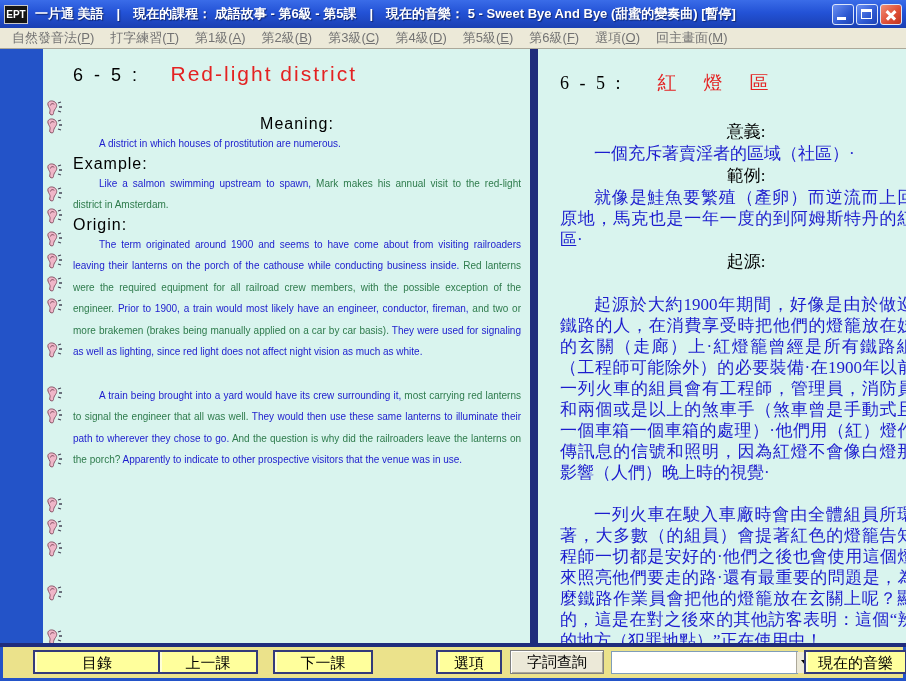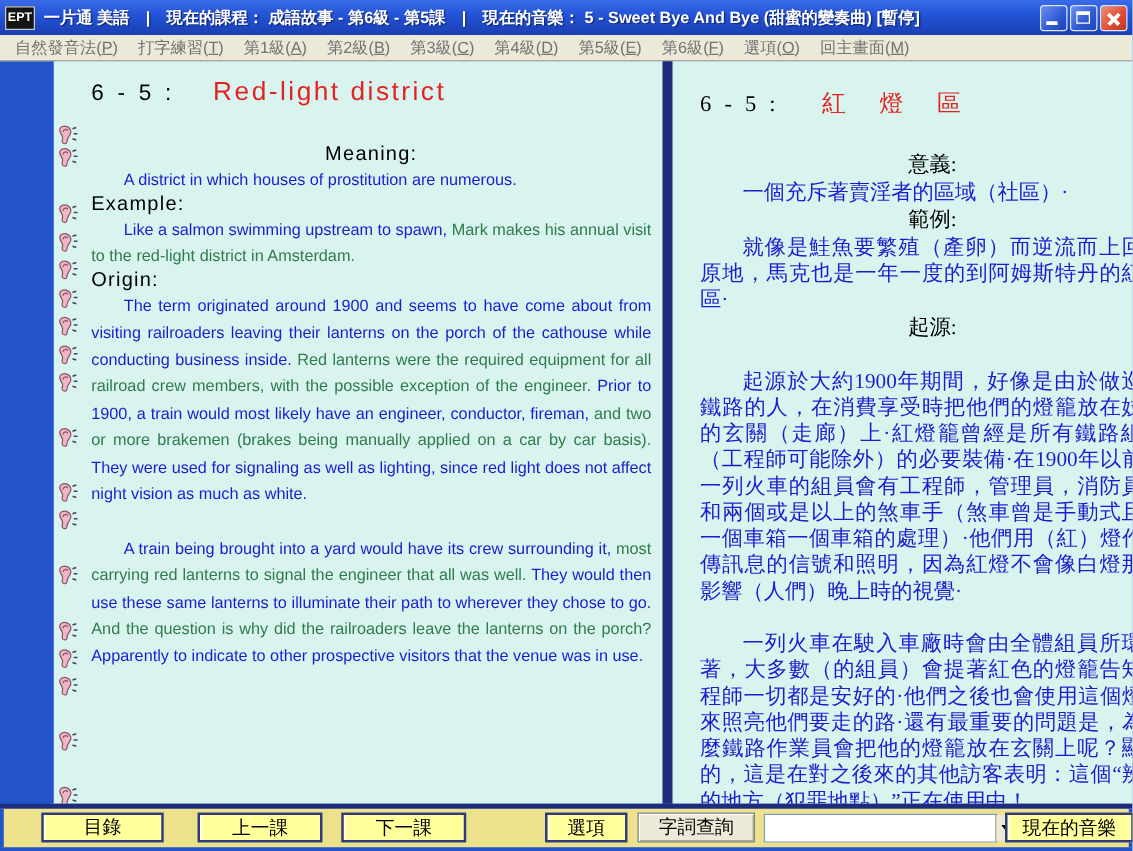--- a/index.html
+++ b/index.html
@@ -56,21 +56,21 @@
   .panel-right { position:absolute; left:495px; top:0; width:408px; height:594px; overflow:hidden; }
 
   .gutter { position:absolute; left:0; top:0; width:26px; height:594px; }
   .listen-icon { position:absolute; left:1px; width:20px; height:18px; cursor:pointer; }
 
   .eng-text { position:absolute; left:30px; top:0; width:448px; }
   .eng-title-row { margin-top:13px; white-space:nowrap; }
   .lesson-number { font-size:18px; letter-spacing:3px; color:#000; }
   .eng-lesson-title { font-size:21px; letter-spacing:2px; margin-left:26px; font-weight:normal; display:inline; }
   .eng-header { font-size:16px; letter-spacing:1px; color:#000; }
-  .eng-para { font-size:13px; line-height:21.5px; text-align:justify; text-indent:26px; }
+  .eng-para { font-size:10px; line-height:21.5px; text-align:justify; text-indent:26px; }
   .m-meaning { margin-top:29px;text-align:center; }
   .m-example, .m-origin { margin-top:0px; }
   .gap2 { margin-top:22px; }
 
   .chi-text { position:absolute; left:22px; top:0; width:372px; font-family:"Liberation Serif", serif; }
   .chi-title-row { margin-top:21px; white-space:nowrap; }
   .chi-lesson-title { font-size:19px; letter-spacing:4px; margin-left:30px; display:inline; }
   .chi-header { font-size:17px; color:#000; margin-top:0;text-align:center; }
   .chi-h-first { margin-top:24px; }
   .chi-para { font-size:17px; line-height:21px; text-align:justify; text-indent:2em; }
@@ -89,21 +89,21 @@
     text-align:center; line-height:21px; cursor:pointer; font-family:"Liberation Sans",sans-serif;
   }
   .tbtn.yellow {
     background:#FFFF9C; border:2px solid #333A7A;
     box-shadow:inset 2px 0 0 #FFFFD8;
   }
   .tbtn.gray {
     background:#ECE9D8; border:1px solid #808080;
     box-shadow:inset 1px 1px 0 #FFFFFF, inset -1px -1px 0 #ACA899;
   }
-  .b-catalog { left:30px;  width:98px;font-family:Liberation Mono, monospace; }
+  .b-catalog { left:30px;  width:128px; }
   .b-prev    { left:155px; width:100px; }
   .b-next    { left:270px; width:100px; }
   .b-options { left:433px; width:66px; }
   .b-dict    { left:507px; width:94px; }
   .b-classify{ left:801px; width:103px; }
 
   .combo {
     position:absolute; left:608px; top:4px; width:187px; height:23px;
     background:#FFF; border:1px solid #7F9DB9; display:flex;
   }

